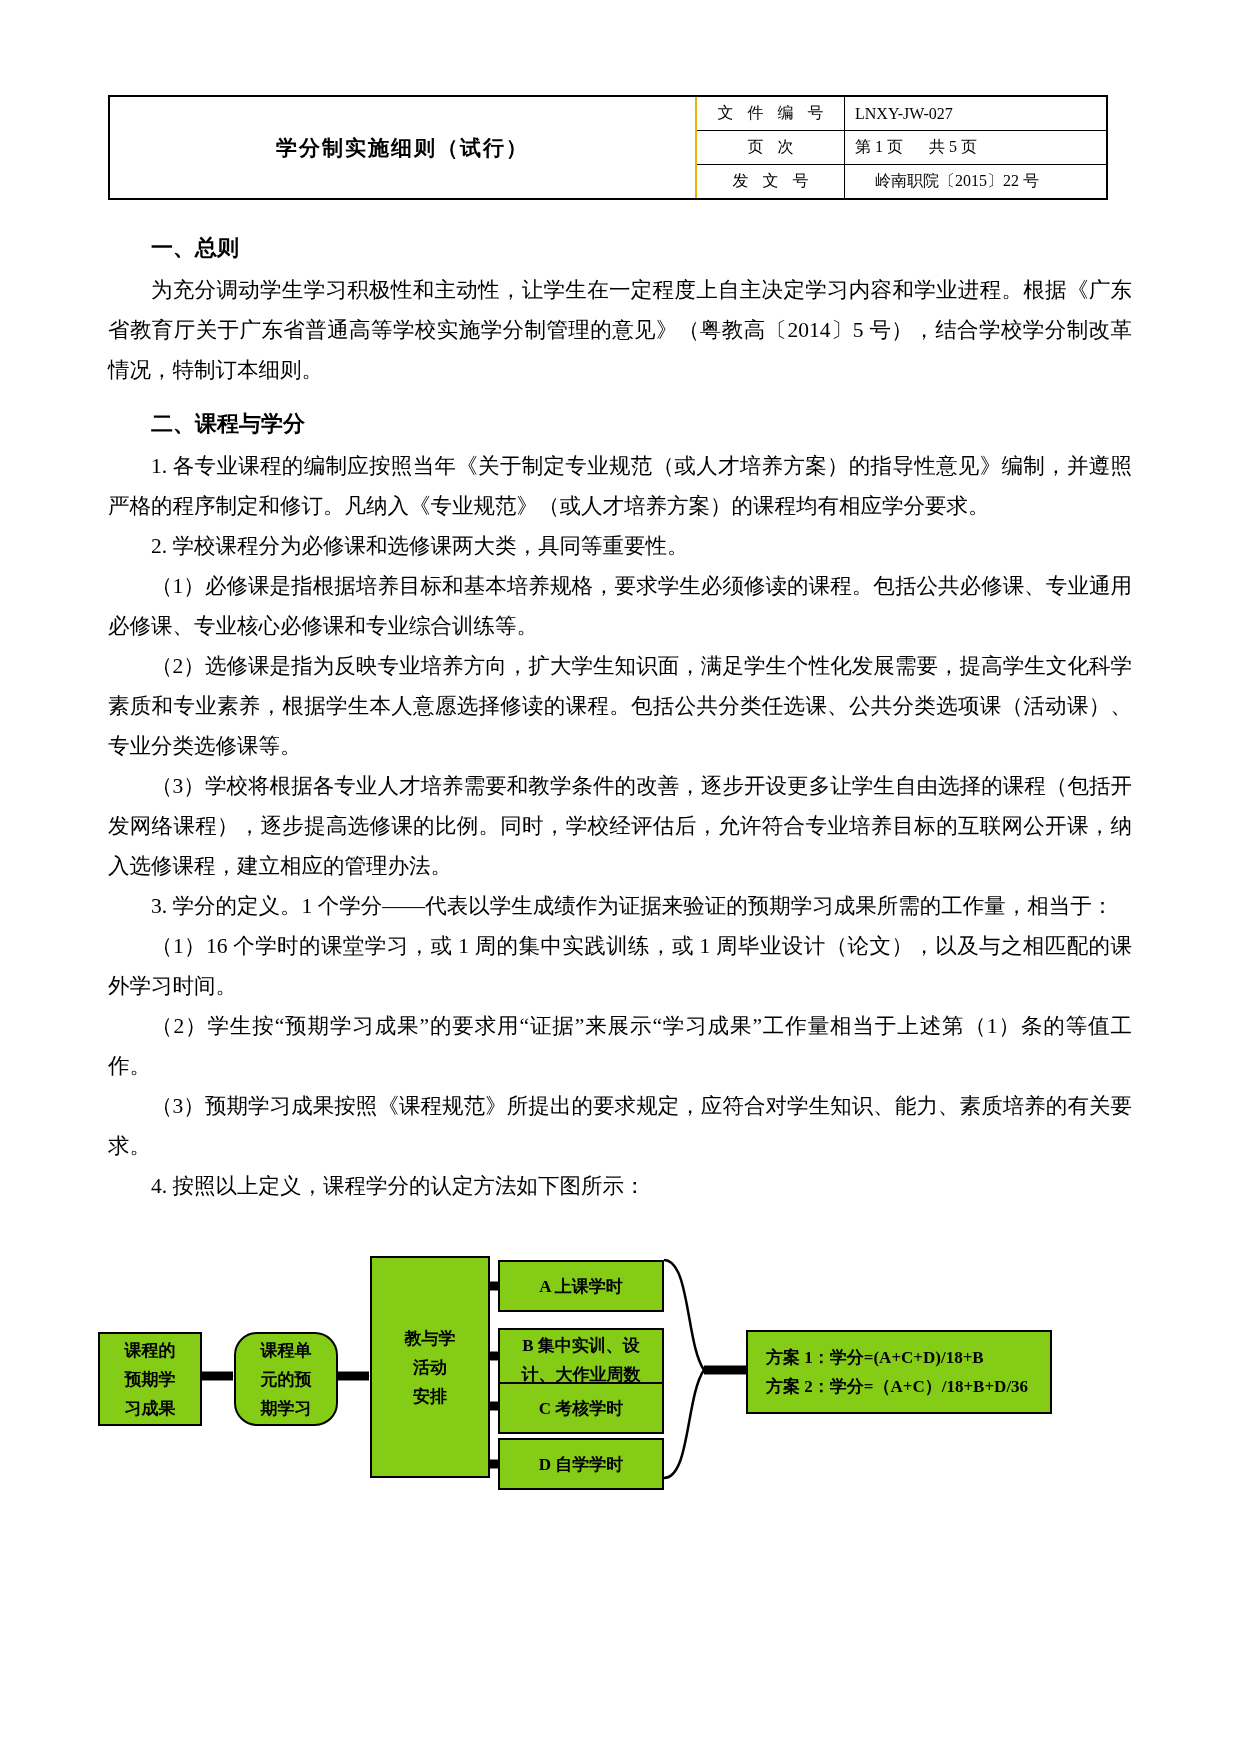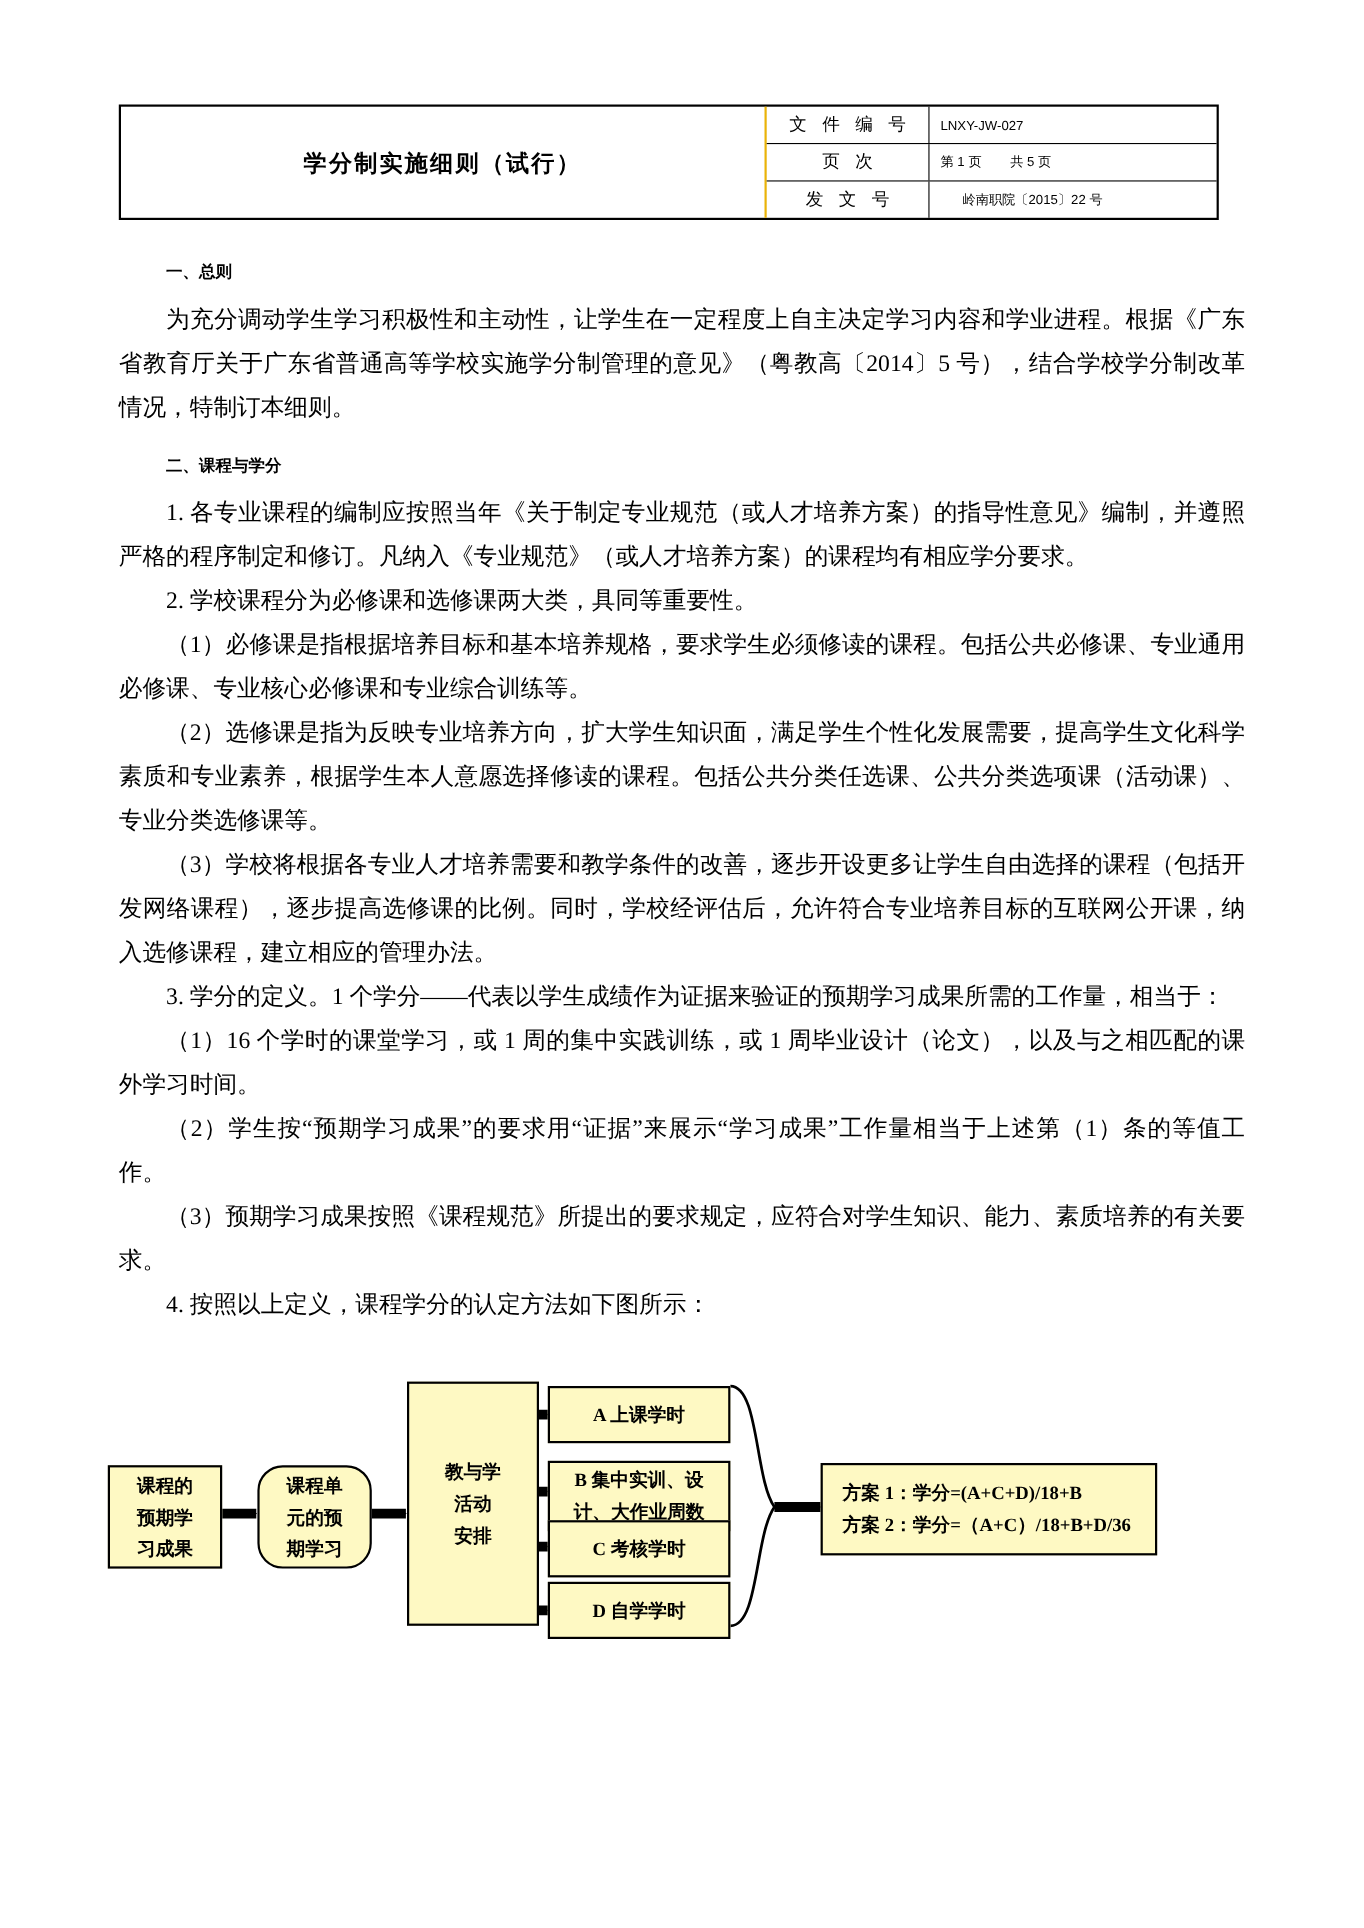--- a/index.html
+++ b/index.html
@@ -63,39 +63,39 @@
     font-size: 16px;
     letter-spacing: 5px;
     padding-left: 5px;
     box-sizing: border-box;
   }
   .hvalue {
     flex: 1 1 auto;
     display: flex;
     align-items: center;
     padding-left: 10px;
-    font-size: 12px;
-    font-family: Liberation Sans, sans-serif;
+    font-size: 16px;
+    font-family: Liberation Serif, serif;
   }
   .hvalue .seg2 { margin-left: 26px; }
 
   
   .body-text {
     margin-top: 28px;
     font-size: 21.5px;
     line-height: 40px;
     text-align: justify;
     font-family: "Liberation Serif", serif;
   }
   .section-head {
     font-weight: bold;
     text-indent: 43px;
     margin-top: 14px;
     margin-bottom: 2px;
-    font-size: 15px;
+    font-size: 22px;
   }
   .para {
     text-indent: 43px;
     margin: 0;
   }
 
   
   .diagram {
     position: relative;
     width: 1024px;
@@ -108,21 +108,21 @@
     border: 2px solid #000;
     box-sizing: border-box;
     display: flex;
     flex-direction: column;
     align-items: center;
     justify-content: center;
     font-size: 17px;
     font-weight: bold;
     line-height: 29px;
     text-align: center;
-    background: #fef9c3;
+    background: #84cc16;
     font-family: "Liberation Serif", serif;
   }
   .dbox.left-align {
     align-items: flex-start;
     padding-left: 18px;
     text-align: left;
   }
   .diagram svg {
     position: absolute;
     left: 0; top: 0;

